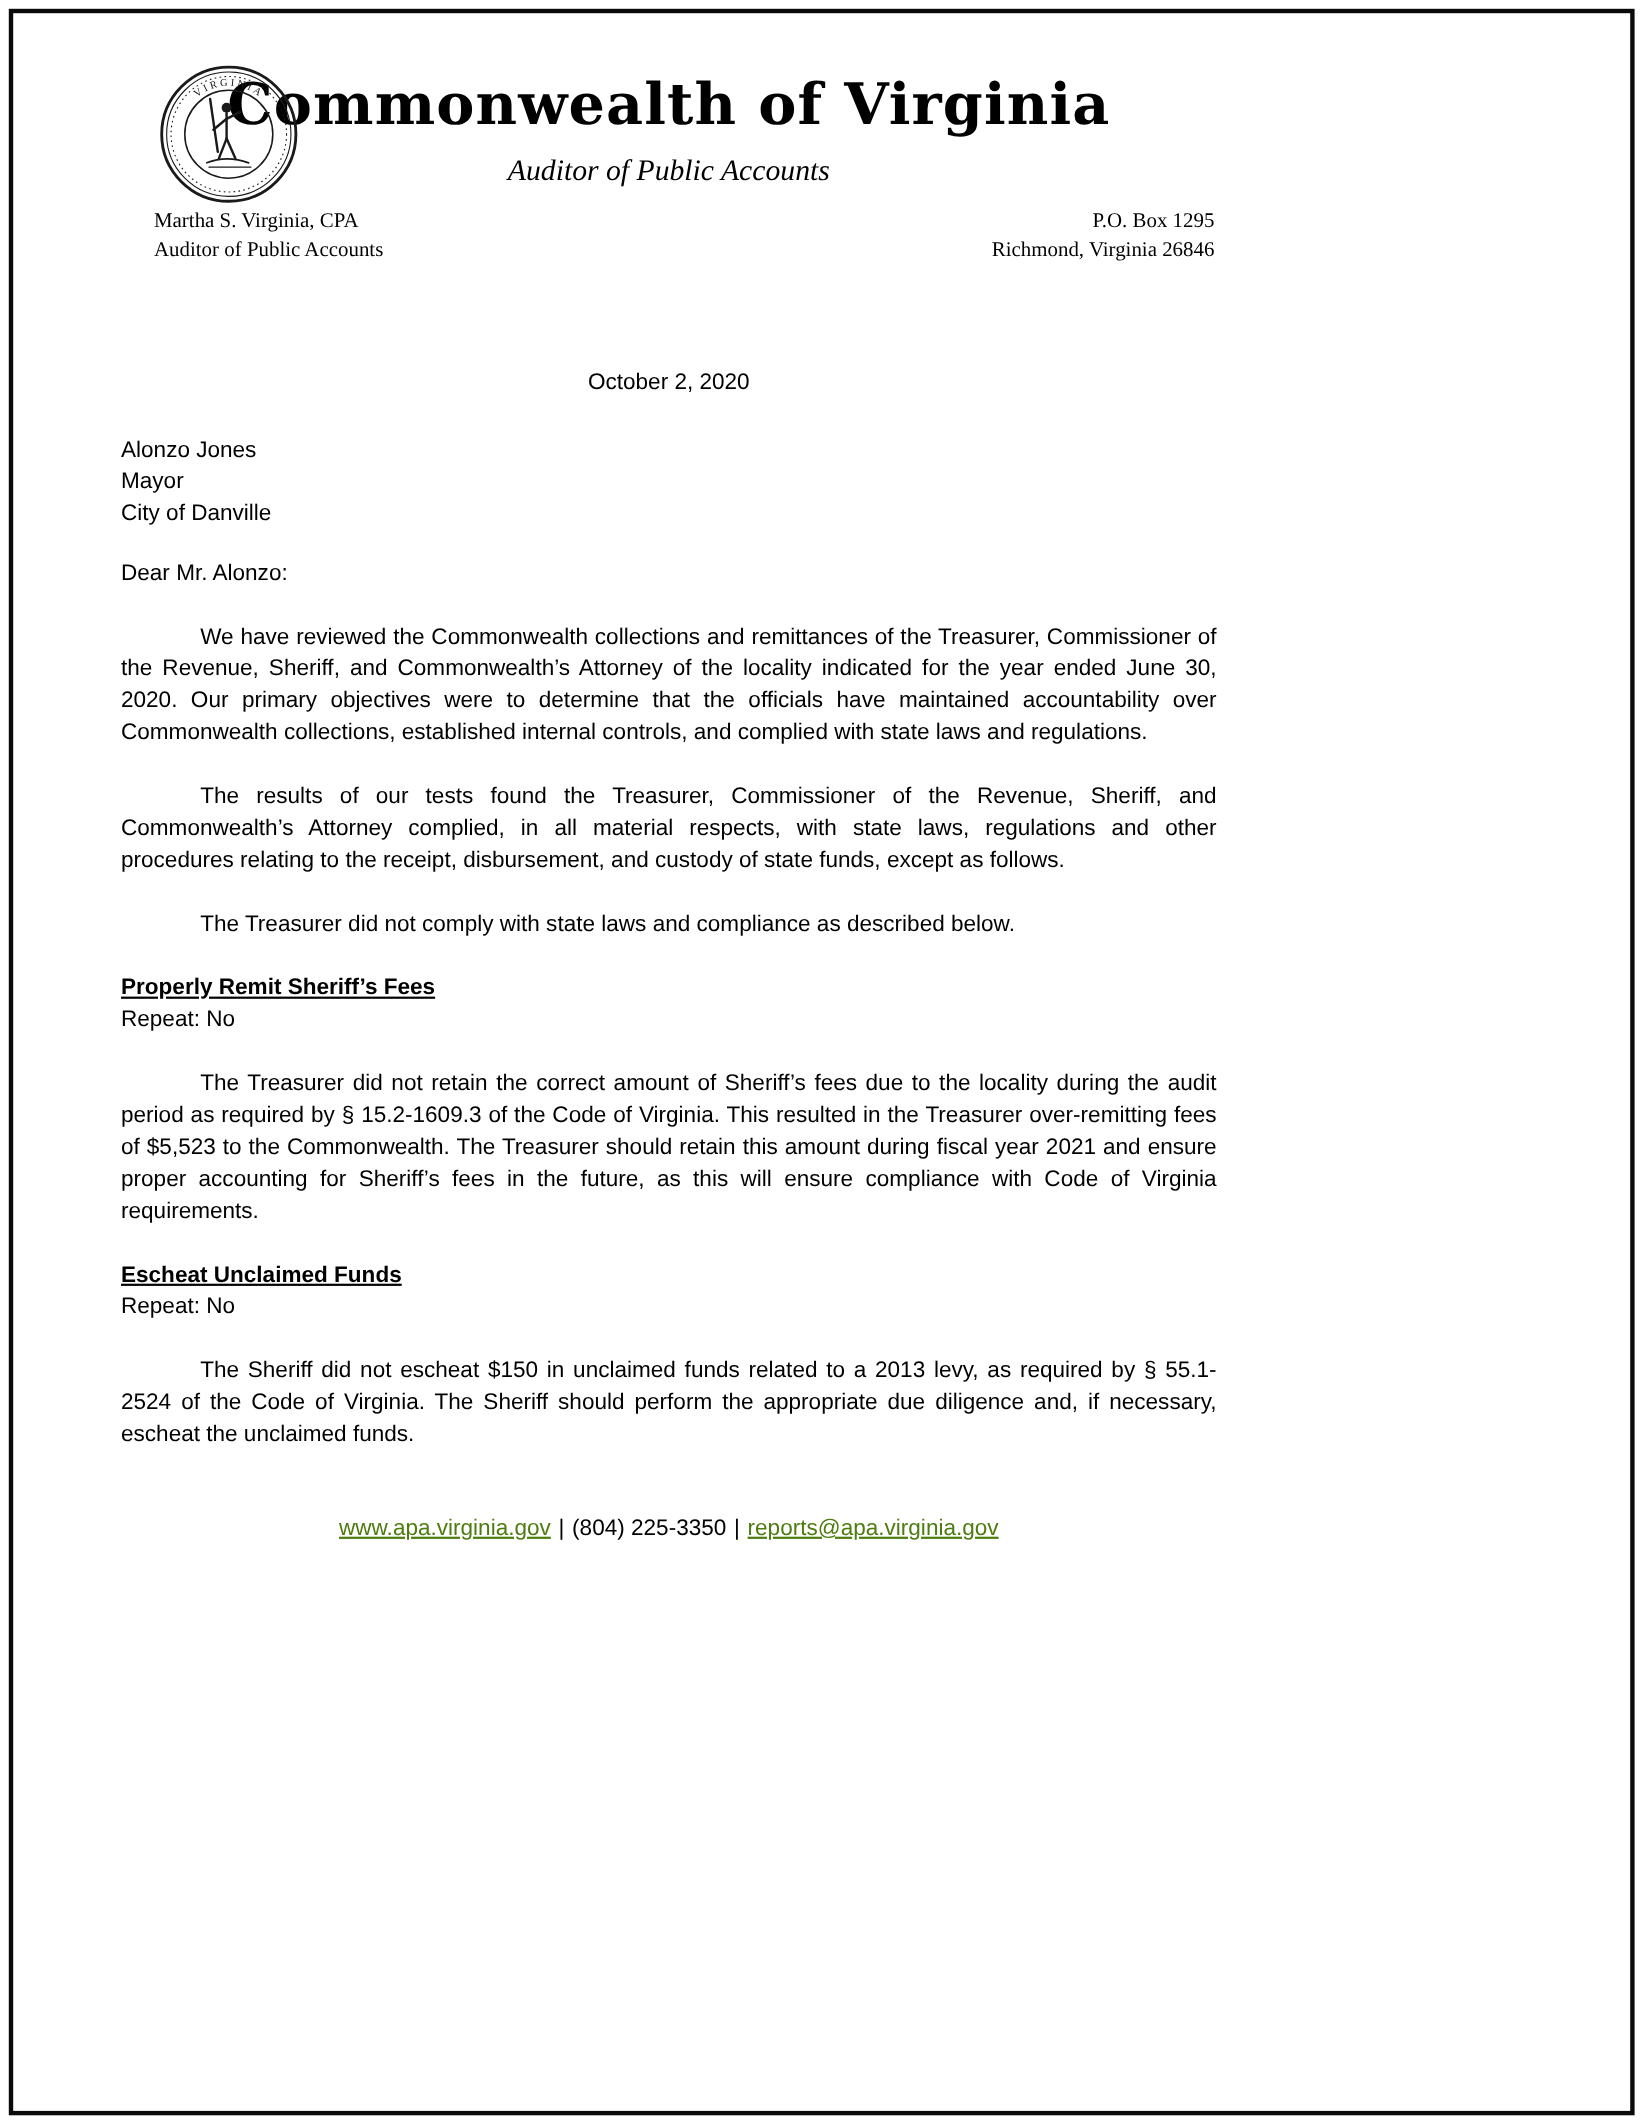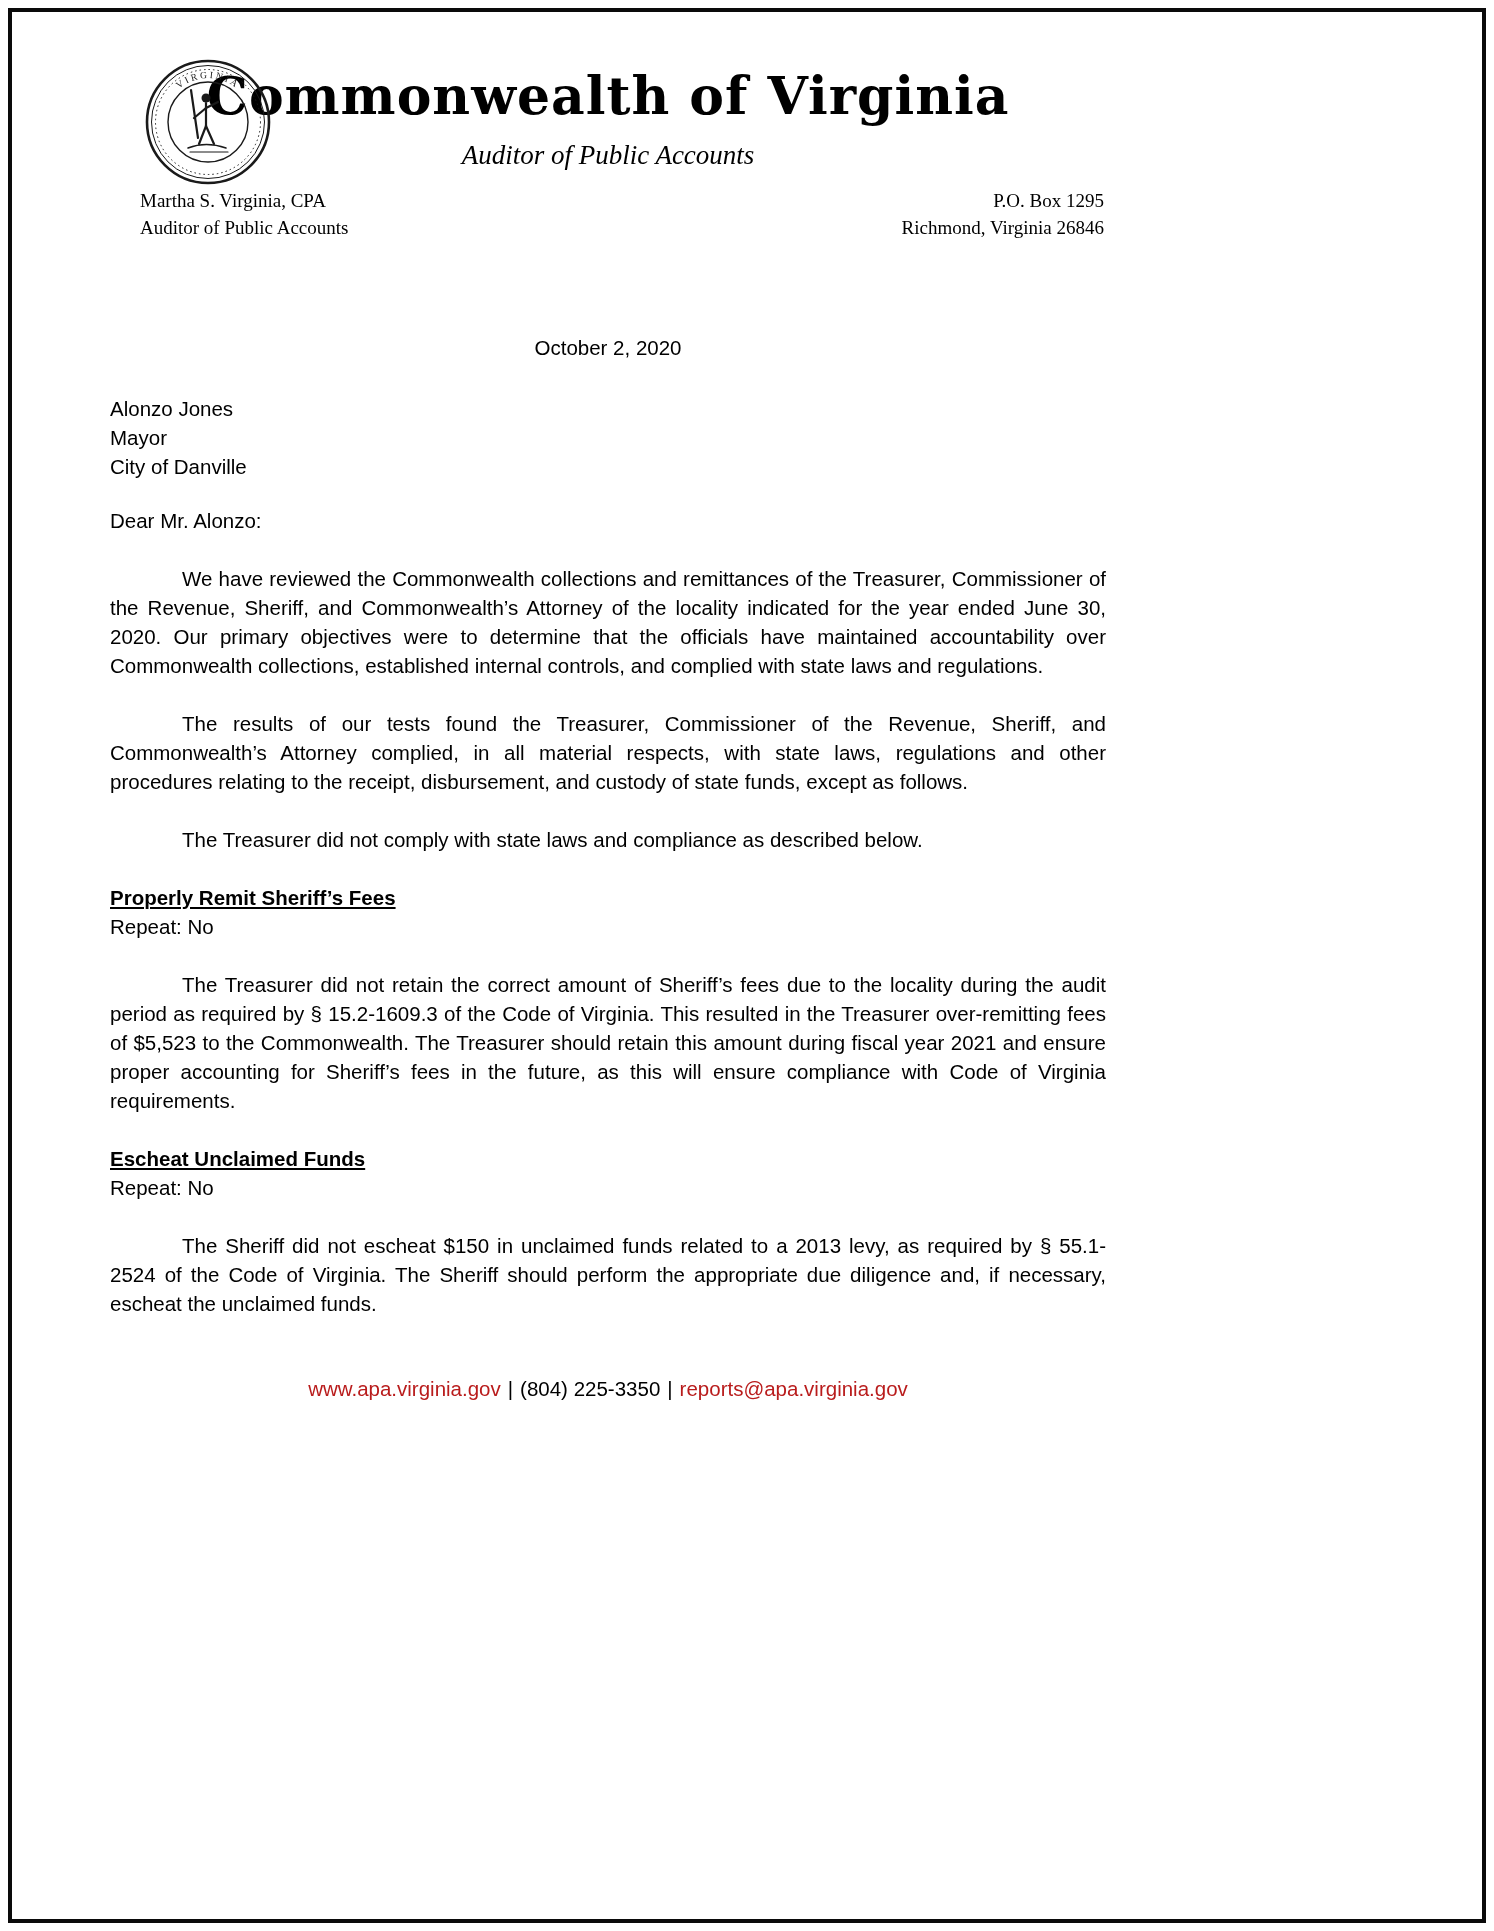--- a/index.html
+++ b/index.html
@@ -88,21 +88,22 @@
   }
   .repeat-line { margin: 0; font-size: 20.5px; line-height: 29px; }
   
   .footer {
     margin-top: 56px;
     text-align: center;
     font-size: 20.5px;
     line-height: 29px;
   }
   .footer .link {
-    color: #b91c1c;
+    color: #4d7c0f;
+    text-decoration: underline;
     cursor: pointer;
   }
   .footer .sep { margin: 0 7px; color: #000; }
 </style>
 </head>
 <body>
 
 <div class="page">
   <div class="page-border"></div>
 

